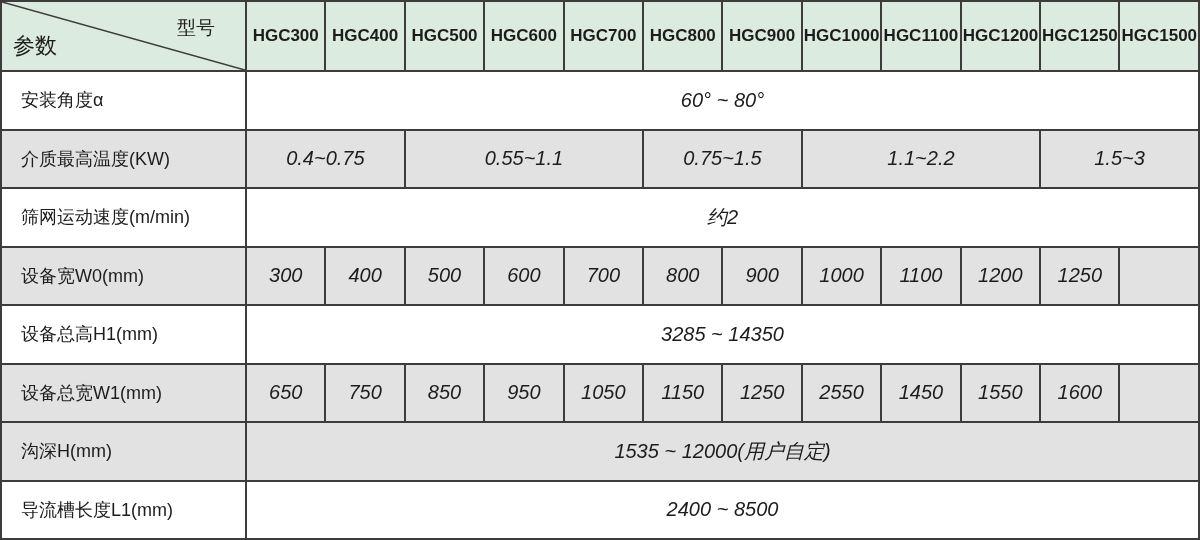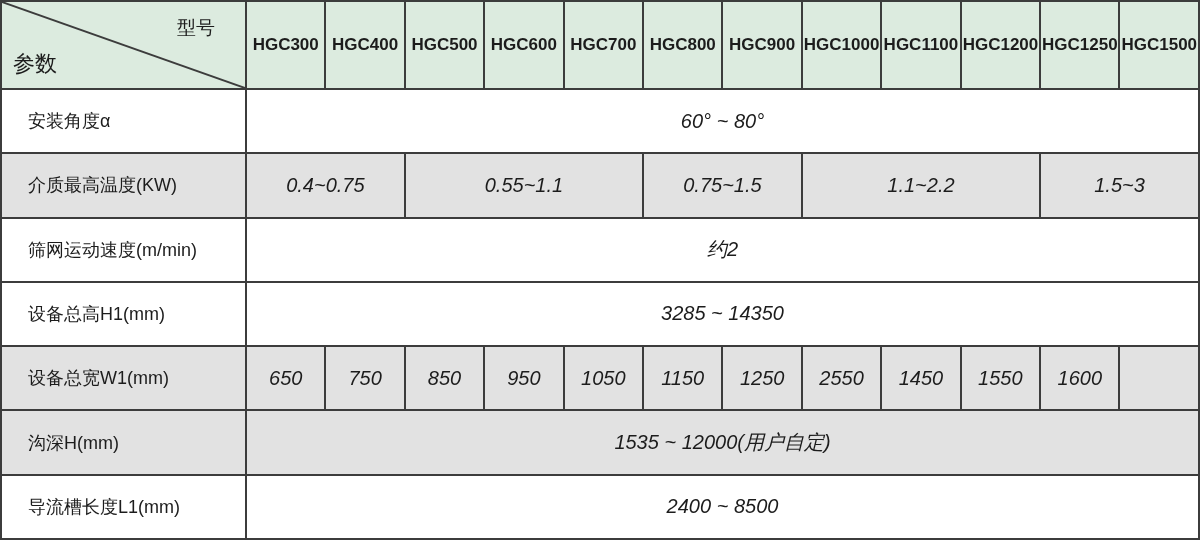--- a/index.html
+++ b/index.html
@@ -20,40 +20,40 @@
     border-collapse:collapse;table-layout:fixed;
     background:#ffffff;
   }
   col.col-param{width:245px;}
   th,td{
     border:2px solid var(--border);
     text-align:center;vertical-align:middle;
     color:var(--ink);
     overflow:hidden;white-space:nowrap;
   }
-  thead tr{height:88px;}
+  thead tr{height:70px;}
   tbody tr{height:42px;}
   th.model{
     background:var(--green);
     font-weight:bold;font-size:17px;
     padding:0 1px;
   }
   th.corner{
     background:var(--green);
     position:relative;padding:0;font-weight:normal;
   }
   th.corner svg{position:absolute;left:0;top:0;width:100%;height:100%;display:block;}
   .corner-top{
     position:absolute;top:13px;right:30px;font-size:19px;
   }
   .corner-bottom{
     position:absolute;bottom:9px;left:11px;font-size:22px;
   }
   td.param{
-    text-align:left;padding-left:26px;
+    text-align:left;padding-left:19px;
     font-size:18px;
   }
   td.value{font-size:20px;font-style:italic;}
   tr.shade-gray td{background:var(--gray);}
   tr.shade-white td{background:#ffffff;}
 </style>
 </head>
 <body>
 
 <table class="spec">
@@ -94,20 +94,35 @@
         <td class="value" colspan="2">0.4~0.75</td>
         <td class="value" colspan="3">0.55~1.1</td>
         <td class="value" colspan="2">0.75~1.5</td>
         <td class="value" colspan="3">1.1~2.2</td>
         <td class="value" colspan="2">1.5~3</td>
       </tr>
       <tr class="shade-white">
         <td class="param">筛网运动速度(m/min)</td>
         <td class="value" colspan="12">约2</td>
       </tr>
+      <tr class="shade-gray">
+        <td class="param">设备宽W0(mm)</td>
+        <td class="value">300</td>
+        <td class="value">400</td>
+        <td class="value">500</td>
+        <td class="value">600</td>
+        <td class="value">700</td>
+        <td class="value">800</td>
+        <td class="value">900</td>
+        <td class="value">1000</td>
+        <td class="value">1100</td>
+        <td class="value">1200</td>
+        <td class="value">1250</td>
+        <td class="value"></td>
+      </tr>
       <tr class="shade-white">
         <td class="param">设备总高H1(mm)</td>
         <td class="value" colspan="12">3285 ~ 14350</td>
       </tr>
       <tr class="shade-gray">
         <td class="param">设备总宽W1(mm)</td>
         <td class="value">650</td>
         <td class="value">750</td>
         <td class="value">850</td>
         <td class="value">950</td>

